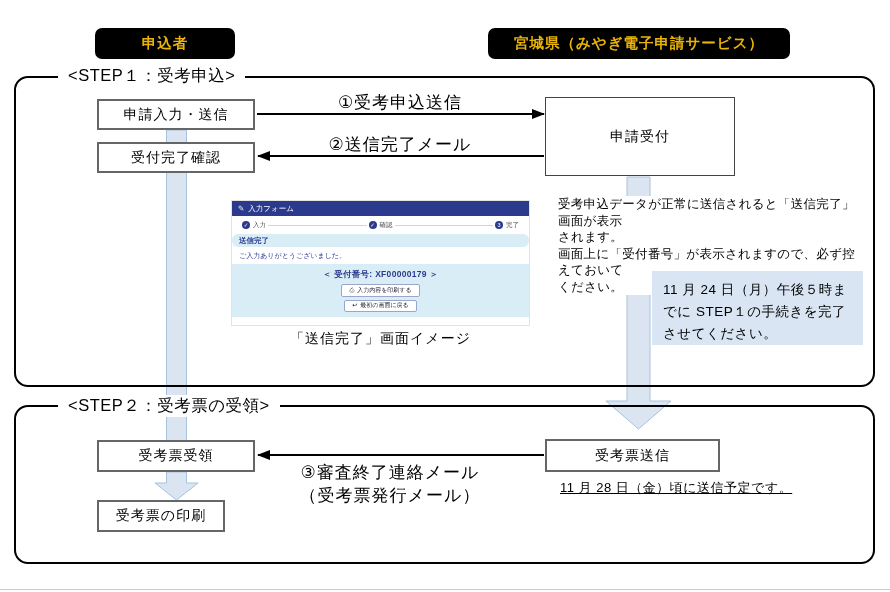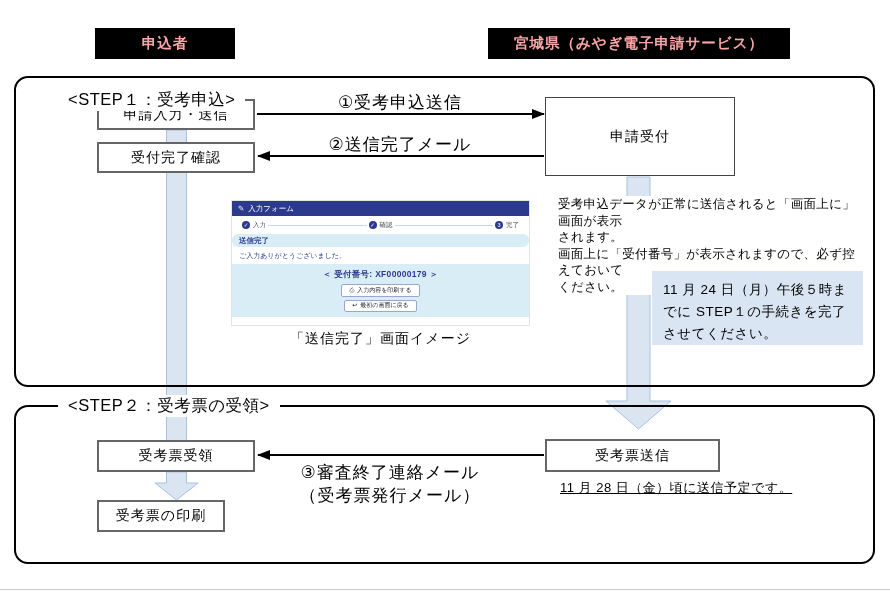--- a/index.html
+++ b/index.html
@@ -3,21 +3,21 @@
 <meta charset="utf-8">
 <style>
   html,body{margin:0;padding:0;}
   body{
     width:890px;height:592px;position:relative;background:#fff;
     font-family:"Liberation Sans","DejaVu Sans",sans-serif;color:#000;
     overflow:hidden;
   }
   
   .lane-box{
-    position:absolute;background:#000;color:#fca5a5;border-radius:0;
+    position:absolute;background:#000;color:#eab308;border-radius:7px;
     display:flex;align-items:center;justify-content:center;
     font-size:14.5px;font-weight:bold;letter-spacing:1px;z-index:5;
   }
   
   .step-frame{
     position:absolute;border:2.5px solid #000;border-radius:14px;
     background:transparent;z-index:2;pointer-events:none;
   }
   .step-title{
     position:absolute;background:#fff;padding:0 10px;font-size:16.5px;
@@ -100,21 +100,21 @@
 
   <polygon points="166.5,472 186.5,472 186.5,483 198,483 176.5,500 155,483 166.5,483" style="fill:var(--band-fill);stroke:var(--band-stroke);stroke-width:1"></polygon>
 
   <polygon points="627,177 650,177 650,401 671,401 638.5,429 606,401 627,401" style="fill:var(--band-fill);stroke:var(--band-stroke);stroke-width:1"></polygon>
 </svg>
 
 <div class="lane-box" style="left:95px;top:28px;width:140px;height:31px;">申込者</div>
 <div class="lane-box" style="left:488px;top:28px;width:302px;height:31px;">宮城県（みやぎ電子申請サービス）</div>
 
 <div class="step-frame" style="left:14px;top:76px;width:857px;height:307px;"></div>
-<div class="step-title" style="left:58px;top:65px;margin-top:24px;">&lt;STEP１：受考申込&gt;</div>
+<div class="step-title" style="left:58px;top:65px;">&lt;STEP１：受考申込&gt;</div>
 
 <div class="flow-box" style="left:97px;top:99px;width:158px;height:31px;">申請入力・送信</div>
 <div class="flow-box" style="left:97px;top:142px;width:158px;height:31px;">受付完了確認</div>
 <div class="flow-box thin" style="left:545px;top:97px;width:190px;height:79px;">申請受付</div>
 
 <div class="h-arrow" style="left:257px;top:113px;width:287px;">
   <span class="head right"></span>
 </div>
 <div class="arrow-label" style="left:300px;top:91px;width:200px;">①受考申込送信</div>
 
@@ -155,21 +155,21 @@
     <div class="shot-btn">
       <span>↩</span>
       <span>最初の画面に戻る</span>
     </div>
   </div>
   <div class="shot-footer"></div>
 </div>
 <div class="caption" style="left:231px;top:330px;width:299px;">「送信完了」画面イメージ</div>
 
 <div class="note-text" style="left:558px;top:196px;width:307px;">
-  <div>受考申込データが正常に送信されると「画面上に」画面が表示</div>
+  <div>受考申込データが正常に送信されると「送信完了」画面が表示</div>
   <div>されます。</div>
   <div>画面上に「受付番号」が表示されますので、必ず控えておいて</div>
   <div>ください。</div>
 </div>
 
 <div class="deadline-box" style="left:652px;top:271px;width:211px;height:74px;">11 月 24 日（月）午後５時までに STEP１の手続きを完了させてください。</div>
 
 <div class="step-frame" style="left:14px;top:405px;width:857px;height:155px;"></div>
 <div class="step-title" style="left:58px;top:395px;">&lt;STEP２：受考票の受領&gt;</div>
 

